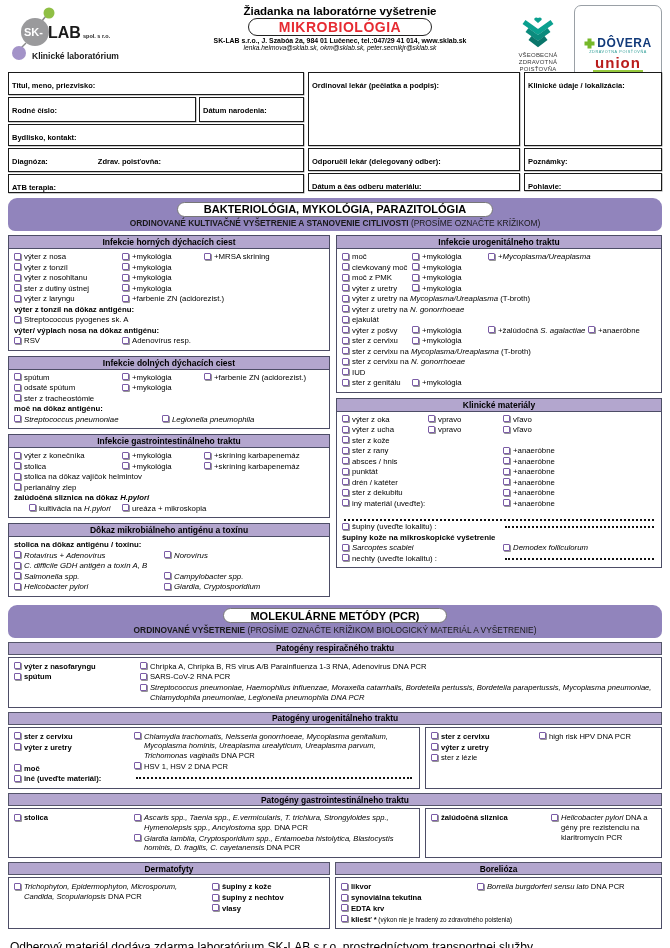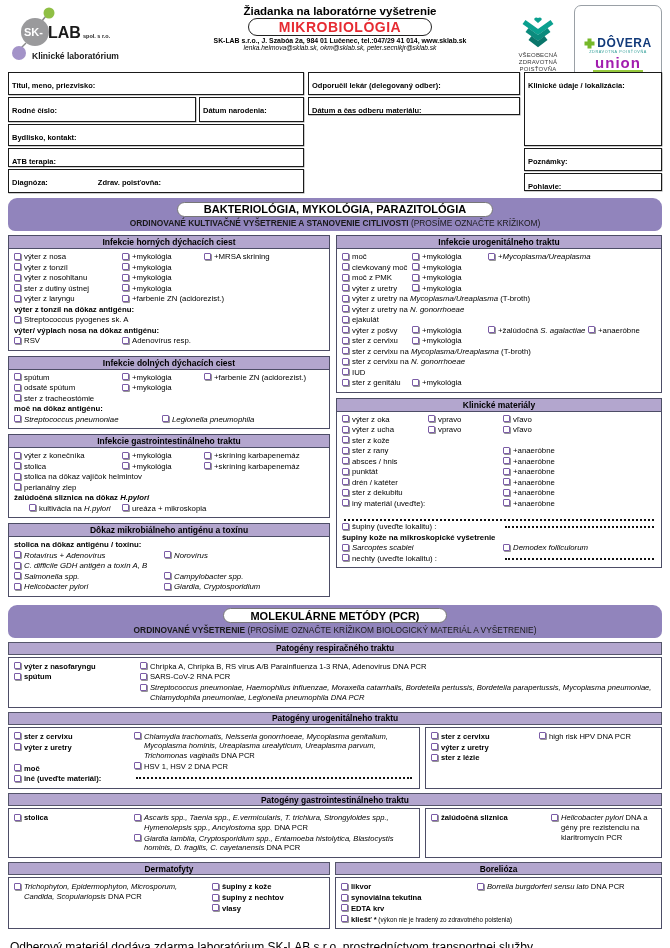--- a/index.html
+++ b/index.html
@@ -14,21 +14,21 @@
   .pill-red { display: inline-block; border: 1.5px solid #222; border-radius: 14px; padding: 0 30px; font-size: 14px; font-weight: bold; color: #e62b32; letter-spacing: 0.5px; margin: 1px 0; }
   .addr1 { font-size: 6.9px; font-weight: bold; }
   .addr2 { font-size: 6.6px; font-style: italic; }
   .insurer-area { width: 158px; flex: none; display: flex; gap: 5px; align-items: center; justify-content: flex-end; }
   .vzp { text-align: center; width: 62px; }
   .vzp-text { font-size: 6px; line-height: 7px; color: #3a3a3a; letter-spacing: 0.2px; }
   .du-box { border: 1.5px solid #9aa0a6; border-radius: 7px; padding: 2px 5px 3px; width: 88px; text-align: center; }
   .dovera-row { display: flex; align-items: center; justify-content: center; gap: 2px; margin-top: 28px; }
   .dovera-txt { font-size: 12px; font-weight: bold; color: #123a7a; letter-spacing: 0.5px; }
   .dovera-sub { font-size: 3.8px; color: #2b9c95; letter-spacing: 0.6px; }
-  .union-txt { font-size: 15px; font-weight: bold; color: #a21caf; letter-spacing: 1px; line-height: 14px; border-bottom: 2px solid #96c93d; display: inline-block; padding: 0 2px; }
+  .union-txt { font-size: 15px; font-weight: bold; color: #b91c1c; letter-spacing: 1px; line-height: 14px; border-bottom: 2px solid #96c93d; display: inline-block; padding: 0 2px; }
   .union-sub { font-size: 5.5px; font-weight: bold; color: #2e7d32; margin-top: 1px; }
 
   
   .patient { display: flex; gap: 4px; padding: 2px 8px 0; }
   .pcol1 { width: 296px; flex: none; }
   .pcol2 { width: 212px; flex: none; }
   .pcol3 { flex: 1; min-width: 0; }
   .fbox { border: 1px solid #1a1a1a; background: #fff; margin-bottom: 2px; padding: 1px 3px; box-shadow: 0.5px 0.5px 0 #9a9a9a; }
   .flabel { font-size: 7.5px; font-weight: bold; }
   .fsplit { display: flex; gap: 3px; }
@@ -131,24 +131,25 @@
   </div>
 
   <div class="patient">
     <div class="pcol1">
       <div class="fbox h23"><span class="flabel">Titul, meno, priezvisko:</span></div>
       <div class="fsplit">
         <div class="fbox h25 w188"><span class="flabel">Rodné číslo:</span></div>
         <div class="fbox h25 grow"><span class="flabel">Dátum narodenia:</span></div>
       </div>
       <div class="fbox h22"><span class="flabel">Bydlisko, kontakt:</span></div>
+      <div class="fbox h24"><span class="flabel">Diagnóza:</span><span class="flabel ml50">Zdrav. poisťovňa:</span></div>
       <div class="fbox h19"><span class="flabel">ATB terapia:</span></div>
-      <div class="fbox h24"><span class="flabel">Diagnóza:</span><span class="flabel ml50">Zdrav. poisťovňa:</span></div>
     </div>
     <div class="pcol2">
+      <div class="fbox h74"><span class="flabel">Ordinoval lekár (pečiatka a podpis):</span></div>
       <div class="fbox hr23"><span class="flabel">Odporučil lekár (delegovaný odber):</span></div>
       <div class="fbox hr18"><span class="flabel">Dátum a čas odberu materiálu:</span></div>
     </div>
     <div class="pcol3">
       <div class="fbox h74"><span class="flabel">Klinické údaje / lokalizácia:</span></div>
       <div class="fbox hr23"><span class="flabel">Poznámky:</span></div>
       <div class="fbox hr18"><span class="flabel">Pohlavie:</span></div>
     </div>
   </div>
 
@@ -774,21 +775,21 @@
             </div>
             <div class="row">
               <div class="cell grow">
                 <span class="cb"></span>
                 <span class="lb"><span style="font-weight: bold;">výter z uretry</span></span>
               </div>
             </div>
             <div class="row">
               <div class="cell grow">
                 <span class="cb"></span>
-                <span class="lb"><span style="font-weight: bold;">ster z lézie</span></span>
+                <span class="lb"><span style="font-weight: normal;">ster z lézie</span></span>
               </div>
             </div>
           </div>
           <div class="pcol" style="flex: 1 1 0%; min-width: 0px;">
             <div class="row">
               <div class="cell grow">
                 <span class="cb"></span>
                 <span class="lb"><span>high risk HPV DNA PCR</span></span>
               </div>
             </div>

